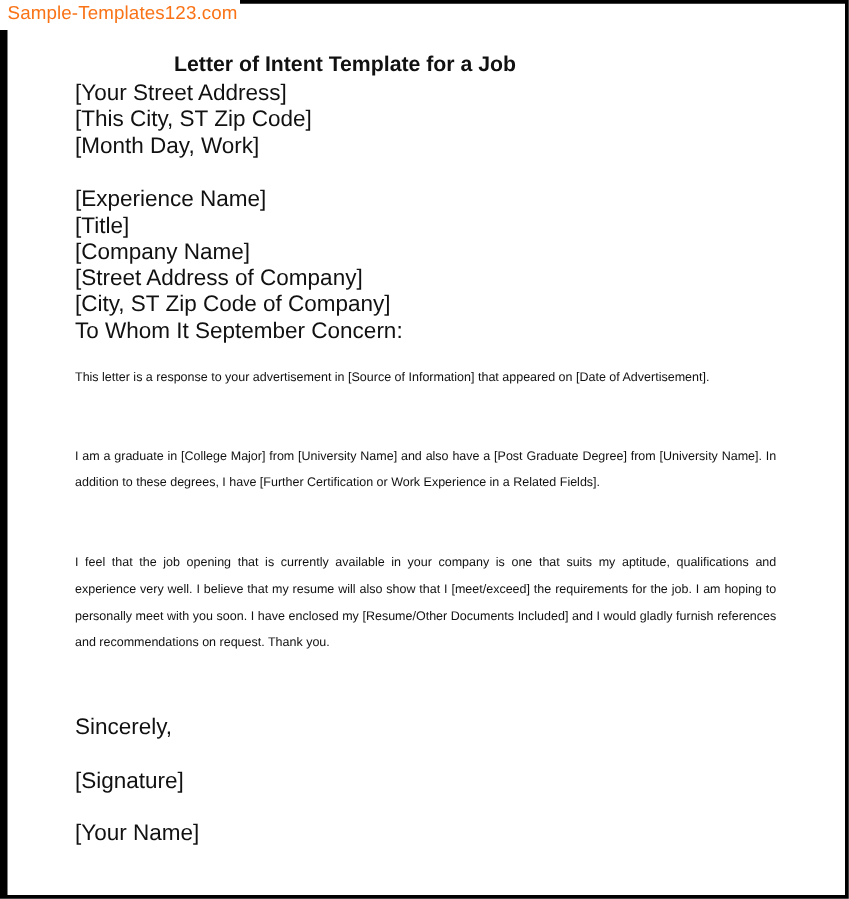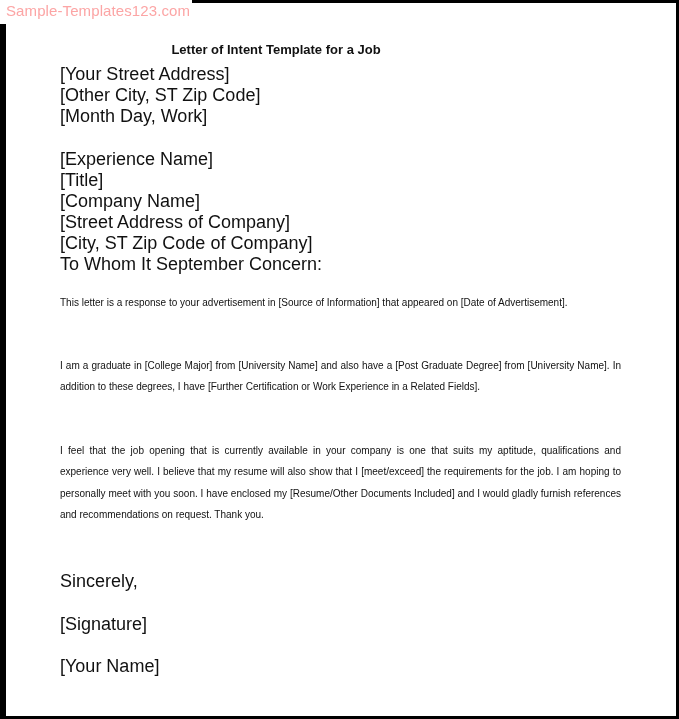--- a/index.html
+++ b/index.html
@@ -11,45 +11,45 @@
   }
   .page {
     position: absolute; left: 6px; top: 3px; width: 670px; height: 713px;
     background: #ffffff;
   }
   .watermark-bg {
     position: absolute; left: 0; top: 0; width: 192px; height: 24px; background: #ffffff;
   }
   .watermark {
     position: absolute; left: 6px; top: 2px;
-    font-size: 15px; color: #fca5a5; letter-spacing: 0.1px;
+    font-size: 15px; color: #f97316; letter-spacing: 0.1px;
   }
   .title {
     position: absolute; left: 0; top: 42px; width: 552px; text-align: center;
-    font-weight: bold; font-size: 13px;
+    font-weight: bold; font-size: 17px;
   }
   .line {
     position: absolute; left: 60px; font-size: 18px; white-space: nowrap;
   }
   .para {
     position: absolute; left: 60px; width: 561px; font-size: 10px;
     line-height: 21.3px; text-align: justify;
   }
 </style>
 </head>
 <body>
 
 <div class="page"></div>
 <div class="watermark-bg"></div>
 <div class="watermark">Sample-Templates123.com</div>
 
 <div class="title">Letter of Intent Template for a Job</div>
 
 <div class="line" style="top:64px">[Your Street Address]</div>
-<div class="line" style="top:85px">[Other City, ST Zip Code]</div>
+<div class="line" style="top:85px">[This City, ST Zip Code]</div>
 <div class="line" style="top:106px">[Month Day, Work]</div>
 
 <div class="line" style="top:149px">[Experience Name]</div>
 <div class="line" style="top:170px">[Title]</div>
 <div class="line" style="top:191px">[Company Name]</div>
 <div class="line" style="top:212px">[Street Address of Company]</div>
 <div class="line" style="top:233px">[City, ST Zip Code of Company]</div>
 <div class="line" style="top:254px">To Whom It September Concern:</div>
 
 <div class="para" style="top:292px">This letter is a response to your advertisement in [Source of Information] that appeared on [Date of Advertisement].</div>

